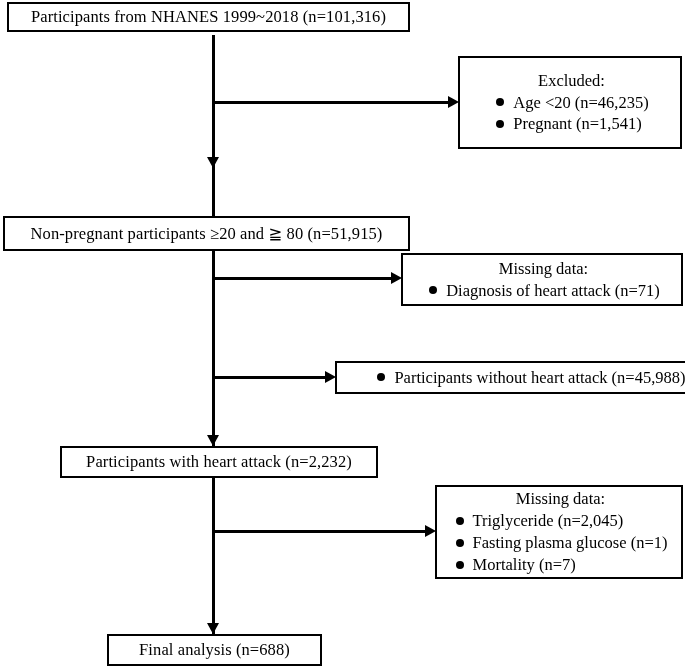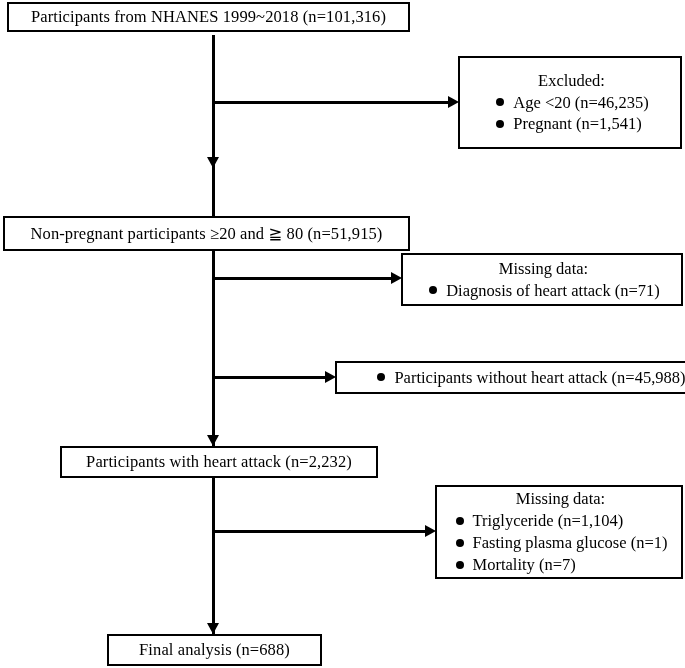--- a/index.html
+++ b/index.html
@@ -154,21 +154,21 @@
     </ul>
   </div>
 
   <div class="box center" style="left:60px; top:446px; width:318px; height:32px;">
     <div class="box-line">Participants with heart attack (n=2,232)</div>
   </div>
 
   <div class="box left" style="left:435px; top:485px; width:248px; height:94px;">
     <div class="hdr">Missing data:</div>
     <ul class="bullets">
-      <li>Triglyceride (n=1,104)</li>
+      <li>Triglyceride (n=2,045)</li>
       <li>Fasting plasma glucose (n=1)</li>
       <li>Mortality (n=7)</li>
     </ul>
   </div>
 
   <div class="box center" style="left:107px; top:634px; width:215px; height:32px;">
     <div class="box-line">Final analysis (n=688)</div>
   </div>
 
 </div>

